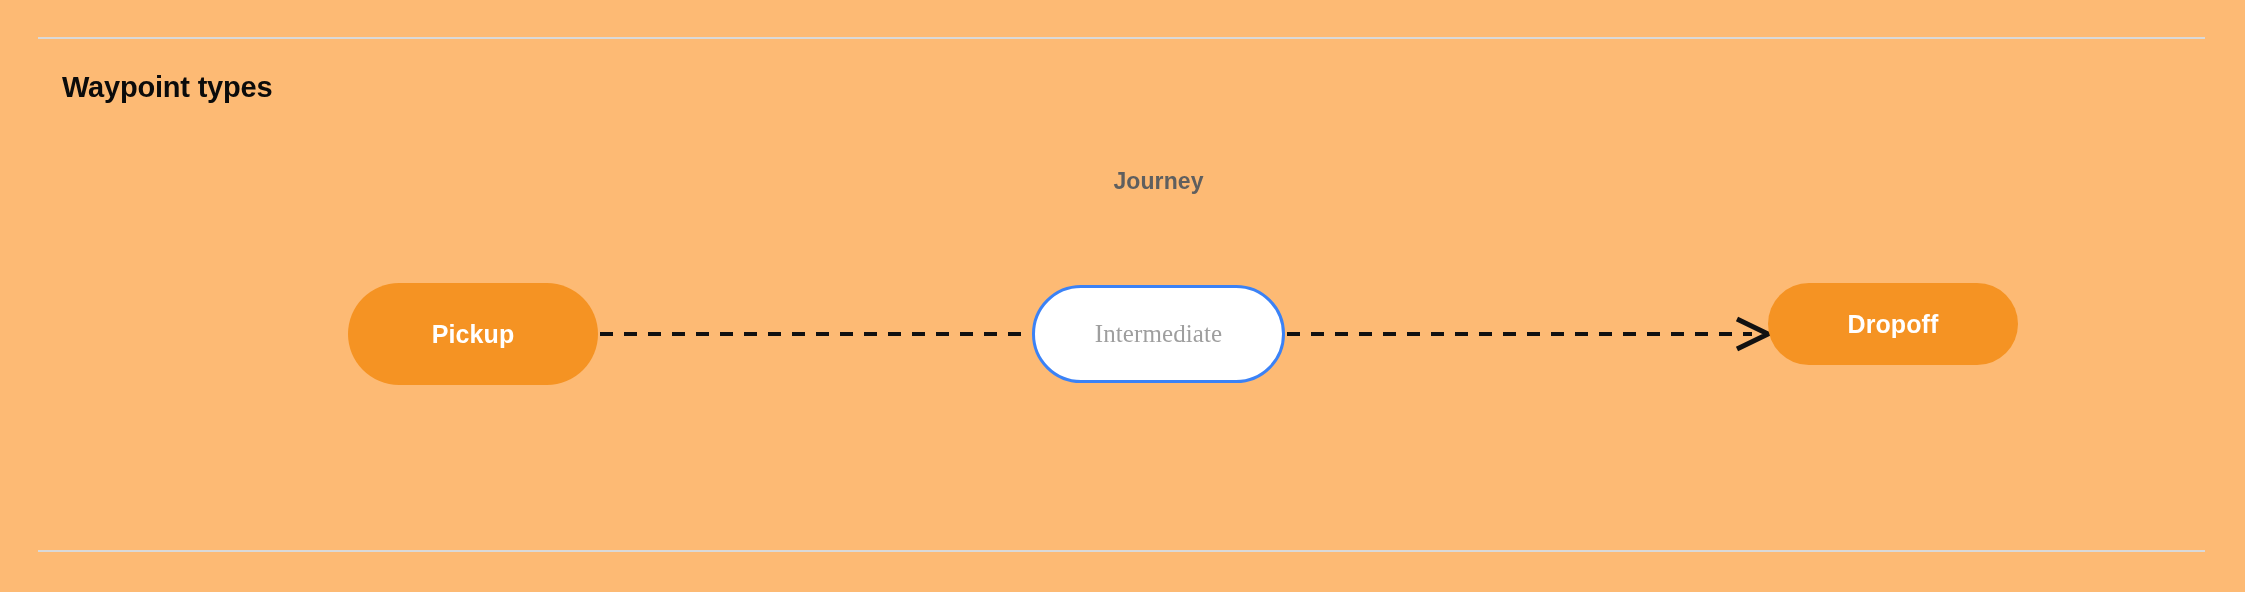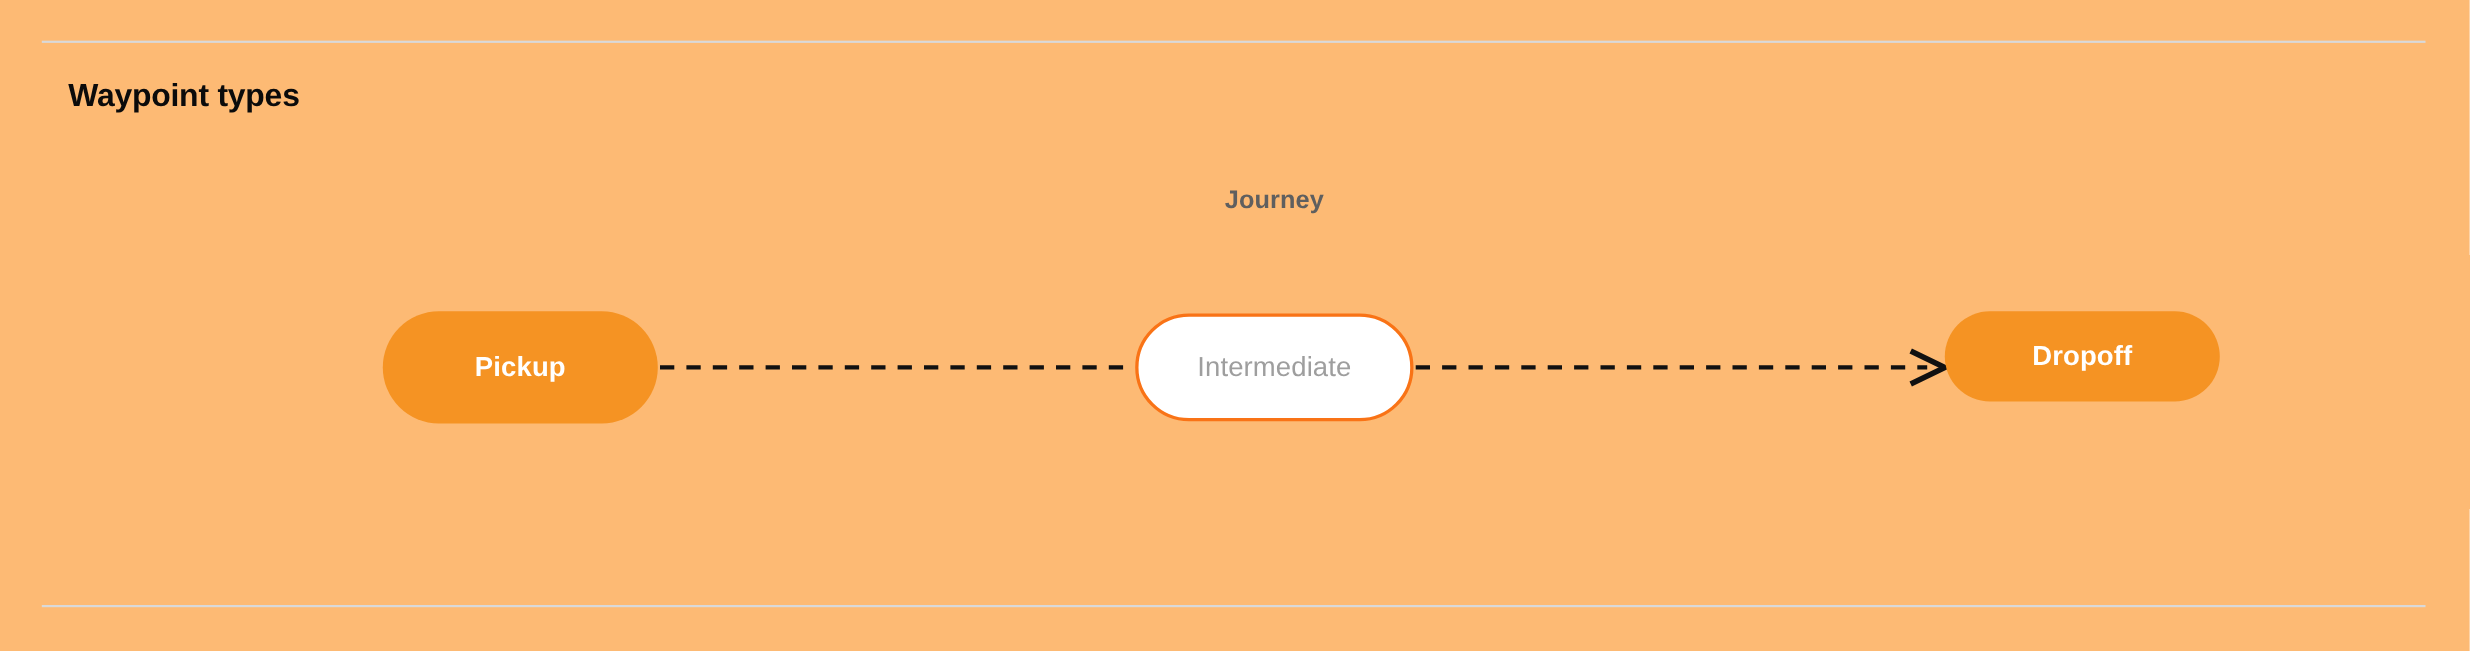--- a/index.html
+++ b/index.html
@@ -97,21 +97,22 @@
   .node.terminal {
     background: #f59323;
   }
   .node.terminal .node-label {
     color: #ffffff;
     font-weight: bold;
   }
 
   .node.intermediate {
     background: #ffffff;
-    border: 3px solid #f97316;
+    border: 3px solid #3b82f6;
+    font-family: Liberation Serif, serif;
   }
   .node.intermediate .node-label {
     color: #9e9e9e;
     font-weight: normal;
   }
 
   #node-pickup {
     left: 348px;
     top: 283px;
     width: 250px;

